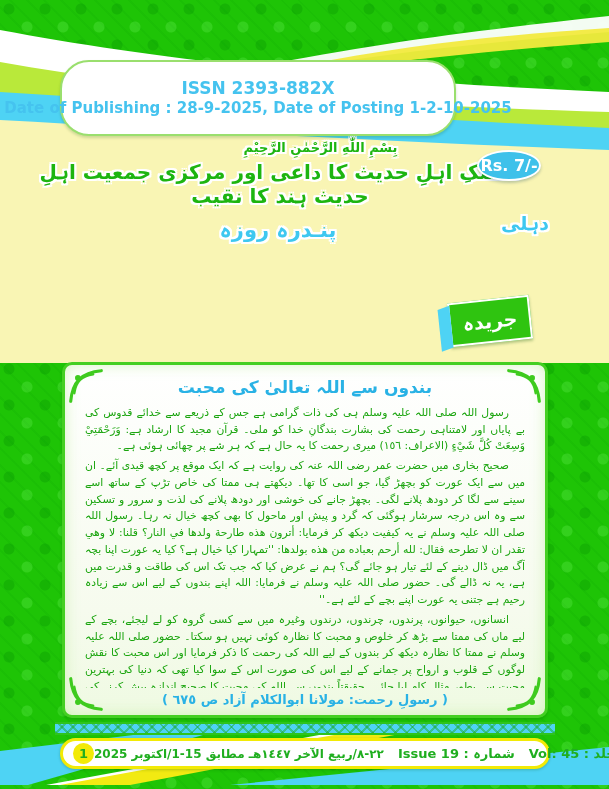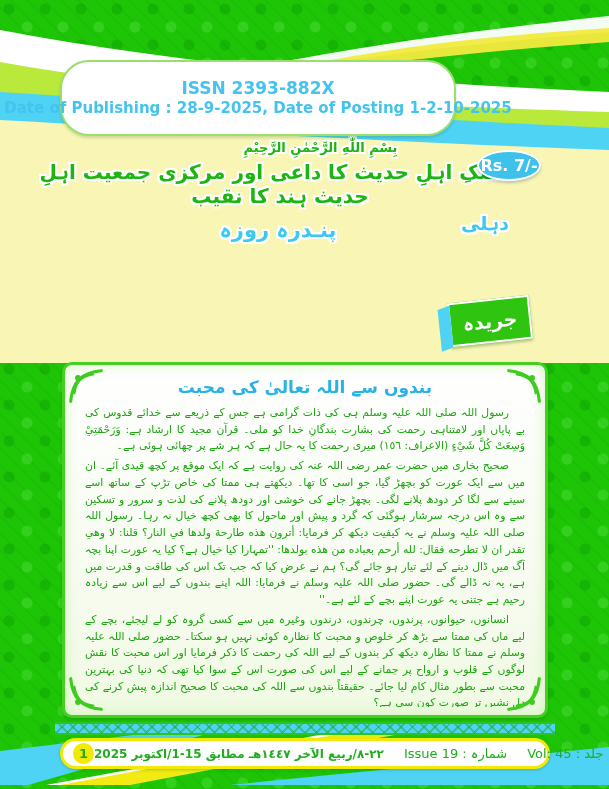--- a/index.html
+++ b/index.html
@@ -45,21 +45,21 @@
     background:#3ec1ea; border:2px solid #ffffff; border-radius:50%;
     color:#ffffff; font-weight:bold; font-size:16px;
     display:flex; align-items:center; justify-content:center;
     box-shadow:0 2px 3px rgba(0,60,90,.25);
   }
   .frequency {
     position:absolute; top:218px; left:178px; width:200px; text-align:center; z-index:5;
     color:#3ec8f0; font-weight:bold; font-size:21px; direction:rtl;
   }
   .city {
-    position:absolute; top:212px; left:440px; width:90px; text-align:center; z-index:5;
+    position:absolute; top:212px; left:480px; width:90px; text-align:center; z-index:5;
     color:#3ec8f0; font-weight:bold; font-size:19px; direction:rtl;
   }
   .mag-title {
     position:absolute; top:192px; left:45px; width:440px; text-align:center; z-index:4;
     color:#2fd10e; font-weight:bold; font-size:100px; line-height:1.3; direction:rtl;
     text-shadow:-3px -3px 0 #fff, 3px -3px 0 #fff, -3px 3px 0 #fff, 3px 3px 0 #fff,
                 -3px 0 0 #fff, 3px 0 0 #fff, 0 -3px 0 #fff, 0 3px 0 #fff,
                 0 6px 6px rgba(0,90,0,.20);
   }
   .ribbon {
@@ -117,22 +117,22 @@
     display:flex; align-items:center; padding:0 10px;
     box-shadow:0 1px 3px rgba(0,80,0,.25);
   }
   .page-circle {
     width:21px; height:21px; border-radius:50%; background:#f2ea06;
     color:#1fae1f; font-weight:bold; font-size:13px;
     display:flex; align-items:center; justify-content:center; flex:0 0 auto;
   }
   .footer-date { flex:1; text-align:center; color:#1fae1f; font-weight:bold;
                  font-size:12px; direction:rtl; white-space:nowrap; }
-  .footer-issue, .footer-volume { color:#1fae1f; font-weight:normal; font-size:13px;
-                 direction:rtl; white-space:nowrap; margin-left:20px; }
+  .footer-issue, .footer-volume { color:#1fae1f; font-weight:bold; font-size:13px;
+                 direction:rtl; white-space:nowrap; margin-left:14px; }
 
   .bottom-swoosh { position:absolute; left:0; bottom:0; z-index:2; }
 </style>
 </head>
 <body>
 
 <div class="page">
 
   <div class="top-swoosh">
     <svg width="609" height="205" viewBox="0 0 609 205" xmlns="http://www.w3.org/2000/svg">
@@ -192,20 +192,21 @@
         <path d="M19 9 C13 11 11 13 9 19" fill="none" stroke="currentColor" stroke-width="2" stroke-linecap="round"></path>
       </svg>
     </span>
 
     <div class="article-heading">بندوں سے اللہ تعالیٰ کی محبت</div>
     <div class="article-body">
       <p>رسول اللہ صلی اللہ علیہ وسلم ہی کی ذات گرامی ہے جس کے ذریعے سے خدائے قدوس کی بے پایاں اور لامتناہی رحمت کی بشارت بندگانِ خدا کو ملی۔ قرآن مجید کا ارشاد ہے: وَرَحْمَتِيْ وَسِعَتْ كُلَّ شَيْءٍ (الاعراف: ١٥٦) میری رحمت کا یہ حال ہے کہ ہر شے پر چھائی ہوئی ہے۔</p>
       <p>صحیح بخاری میں حضرت عمر رضی اللہ عنہ کی روایت ہے کہ ایک موقع پر کچھ قیدی آئے۔ ان میں سے ایک عورت کو بچھڑ گیا، جو اسی کا تھا۔ دیکھتے ہی ممتا کی خاص تڑپ کے ساتھ اسے سینے سے لگا کر دودھ پلانے لگی۔ بچھڑ جانے کی خوشی اور دودھ پلانے کی لذت و سرور و تسکین سے وہ اس درجہ سرشار ہوگئی کہ گرد و پیش اور ماحول کا بھی کچھ خیال نہ رہا۔ رسول اللہ صلی اللہ علیہ وسلم نے یہ کیفیت دیکھ کر فرمایا: أترون هذه طارحة ولدها في النار؟ قلنا: لا وهي تقدر ان لا تطرحه فقال: لله أرحم بعباده من هذه بولدها: ''تمہارا کیا خیال ہے؟ کیا یہ عورت اپنا بچہ آگ میں ڈال دینے کے لئے تیار ہو جائے گی؟ ہم نے عرض کیا کہ جب تک اس کی طاقت و قدرت میں ہے، یہ نہ ڈالے گی۔ حضور صلی اللہ علیہ وسلم نے فرمایا: اللہ اپنے بندوں کے لیے اس سے زیادہ رحیم ہے جتنی یہ عورت اپنے بچے کے لئے ہے۔''</p>
       <p>انسانوں، حیوانوں، پرندوں، چرندوں، درندوں وغیرہ میں سے کسی گروہ کو لے لیجئے، بچے کے لیے ماں کی ممتا سے بڑھ کر خلوص و محبت کا نظارہ کوئی نہیں ہو سکتا۔ حضور صلی اللہ علیہ وسلم نے ممتا کا نظارہ دیکھ کر بندوں کے لیے اللہ کی رحمت کا ذکر فرمایا اور اس محبت کا نقش لوگوں کے قلوب و ارواح پر جمانے کے لیے اس کی صورت اس کے سوا کیا تھی کہ دنیا کی بہترین محبت سے بطور مثال کام لیا جائے۔ حقیقتاً بندوں سے اللہ کی محبت کا صحیح اندازہ پیش کرنے کی دل نشیں تر صورت کون سی ہے؟</p>
     </div>
+    <div class="article-attribution">( رسولِ رحمت: مولانا ابوالکلام آزاد ص ٦٧٥ )</div>
   </div>
 
   <div class="divider-strip"></div>
 
   <div class="footer-bar">
     <div class="page-circle">1</div>
     <div class="footer-date">٢٢-٨/ربیع الآخر ١٤٤٧هـ مطابق 15-1/اکتوبر 2025</div>
     <div class="footer-issue">شمارہ : Issue 19</div>
     <div class="footer-volume">جلد : Vol: 45</div>
   </div>

